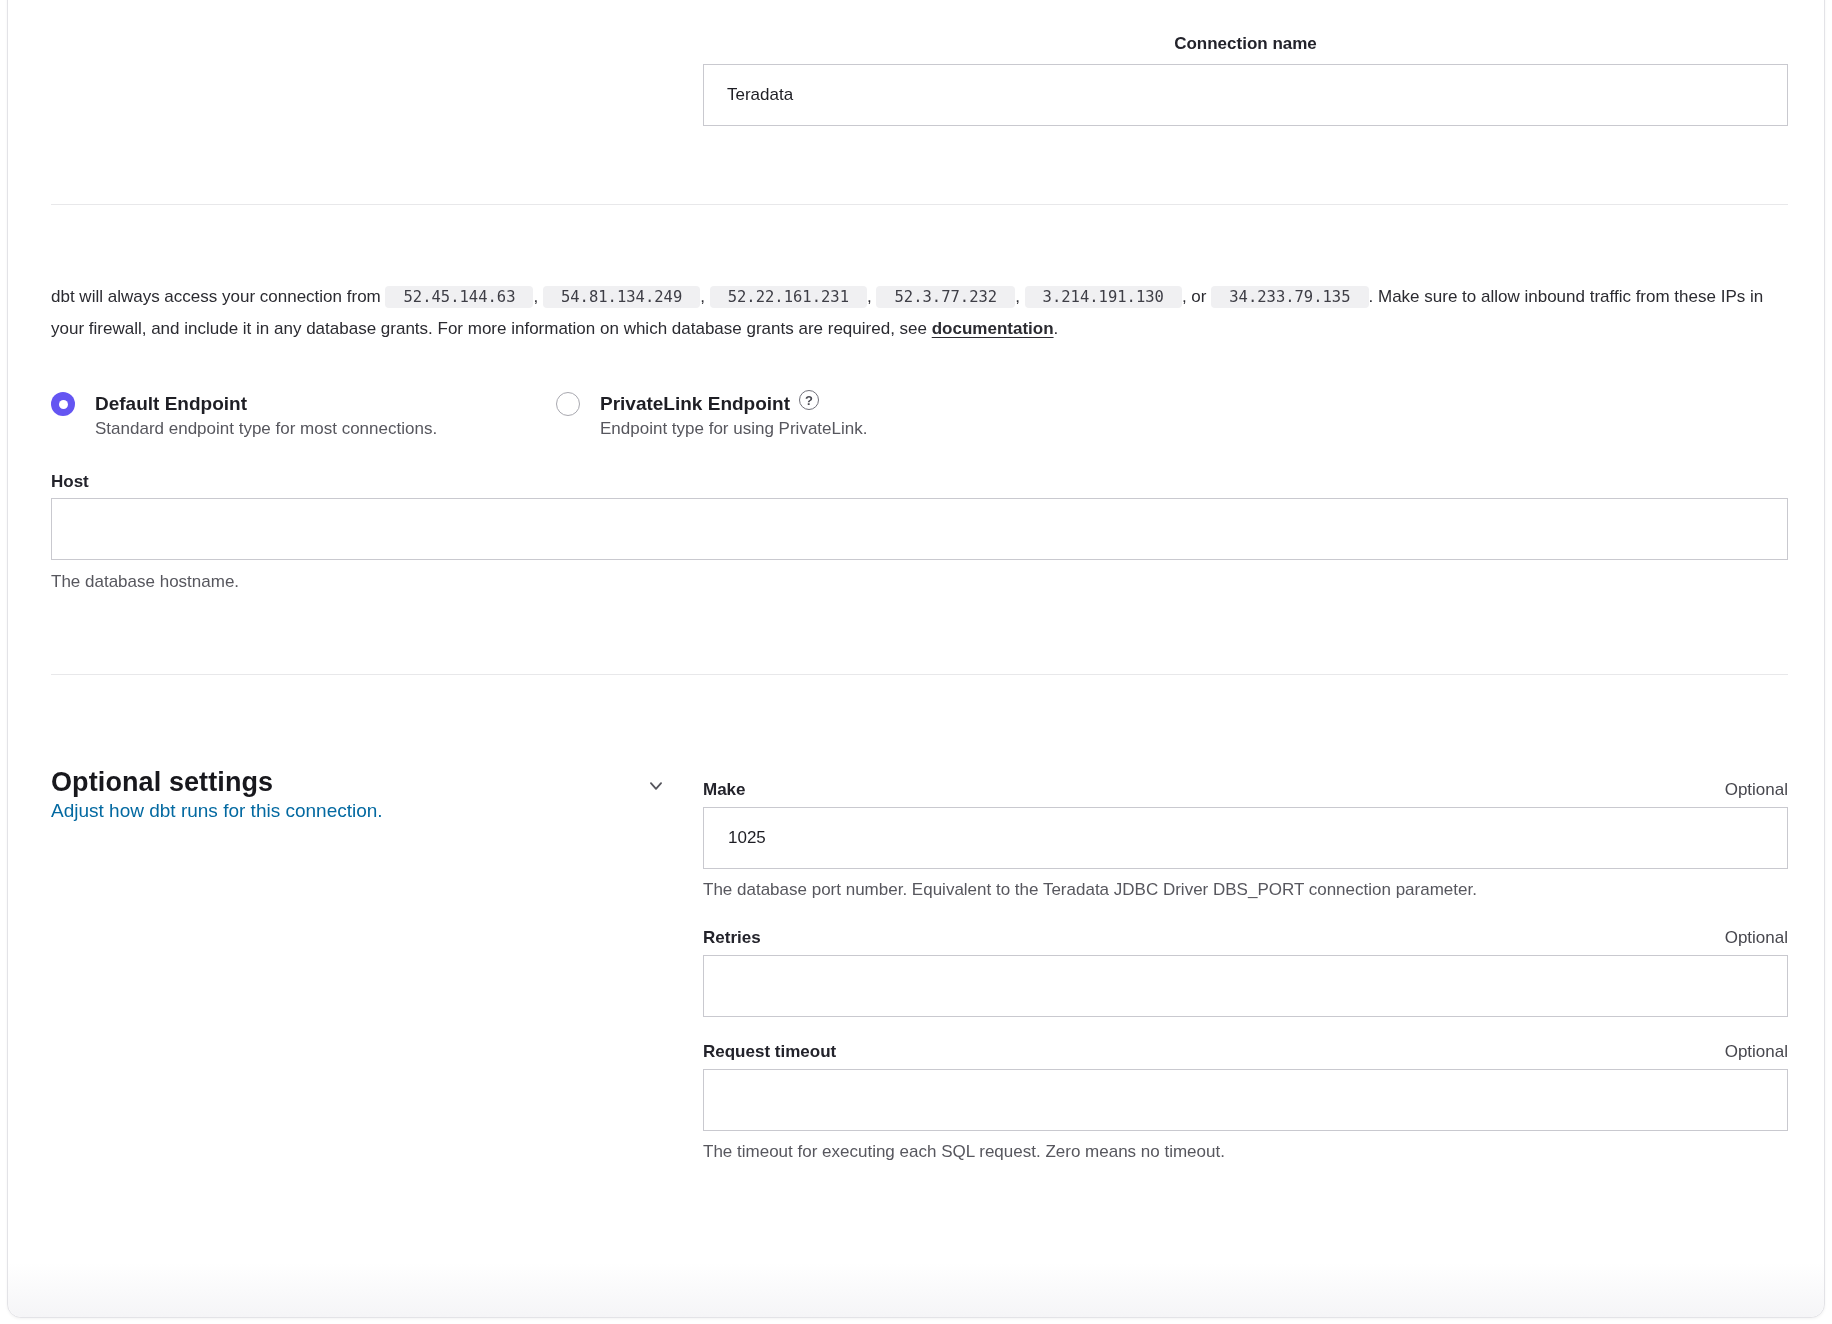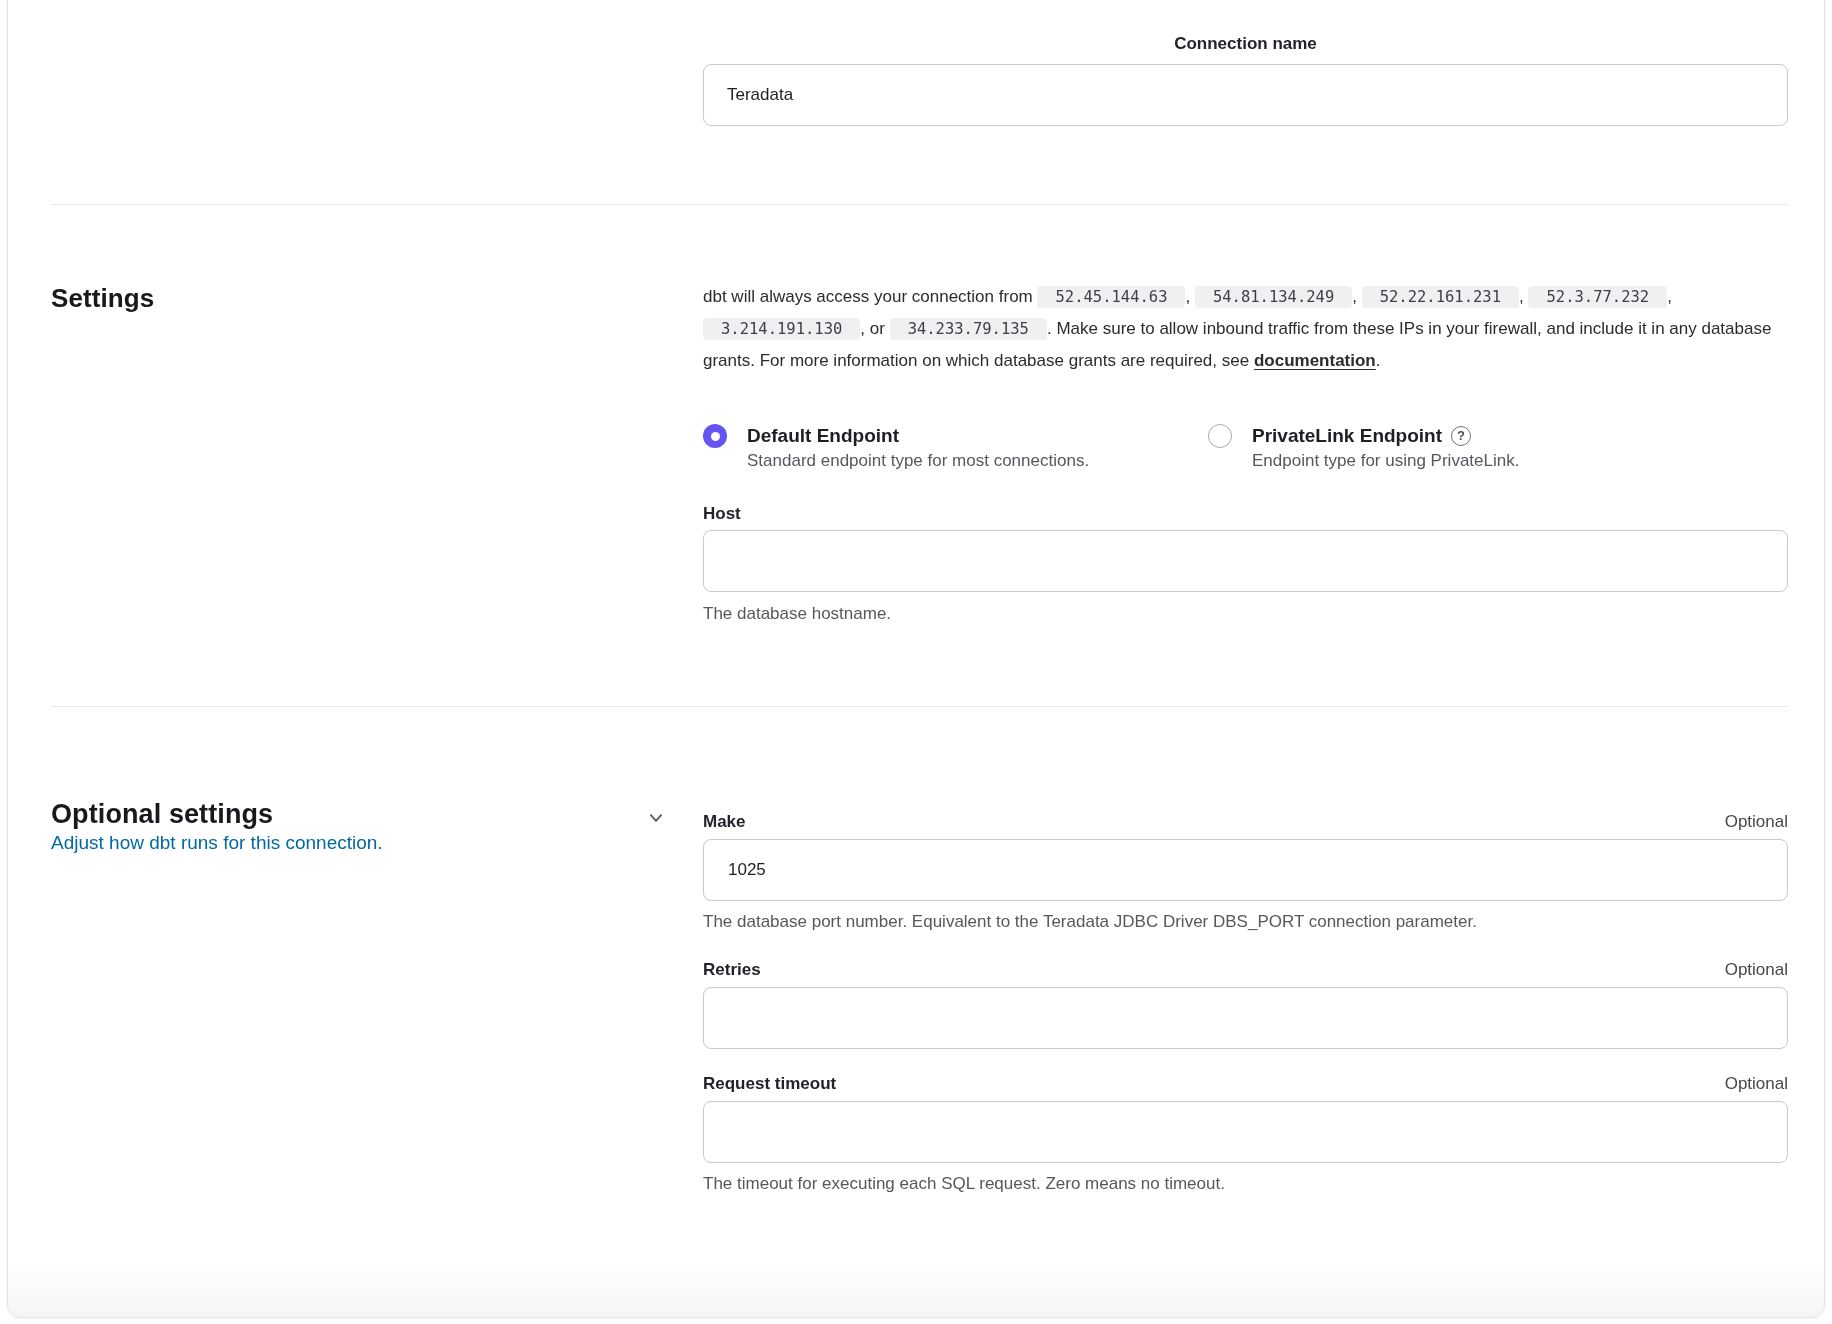--- a/index.html
+++ b/index.html
@@ -9,21 +9,21 @@
           background:#ffffff; border:1px solid #e3e3e7; border-radius:14px;
           box-shadow:0 1px 3px rgba(0,0,0,0.05); overflow:hidden; }
   .card::after { content:""; position:absolute; left:0; right:0; bottom:0; height:54px;
           background:linear-gradient(to bottom, rgba(246,246,248,0), #f5f5f7);
           border-radius:0 0 14px 14px; pointer-events:none; }
   .content { padding:56px 36px 0 43px; }
 
   .field-label { font-size:17px; font-weight:600; color:#23232b; line-height:22px; }
   .hint { font-size:17px; color:#57575e; line-height:26px; }
   .text-input { display:block; width:100%; height:62px; border:1px solid #c9c9cf;
-          border-radius:8px; background:#fff; padding:0 23px; font-size:17px;
+          border-radius:0; background:#fff; padding:0 23px; font-size:17px;
           color:#1e1e24; font-family:"Liberation Sans", sans-serif; outline:none; }
   .divider { height:1px; background:#e8e8ea; border:0; }
 
   
   .row { display:flex; }
   .col-left { width:652px; flex:none; position:relative; }
   .col-right { flex:1; min-width:0; }
 
   
   .conn-label { margin-left:652px;text-align:center; }
@@ -41,21 +41,21 @@
 
   .radio-group { display:flex; margin-top:46px; }
   .radio-option { display:flex; align-items:flex-start; cursor:pointer; }
   .radio-option.first { width:505px; flex:none; }
   .radio-circle { width:24px; height:24px; border-radius:50%; flex:none; margin-top:2px; position:relative; }
   .radio-circle.selected { background:#6455f2; }
   .radio-circle.selected::after { content:""; position:absolute; left:50%; top:50%;
           width:9px; height:9px; margin:-4.5px 0 0 -4.5px; border-radius:50%; background:#fff; }
   .radio-circle.unselected { border:1.5px solid #a8a8af; background:#fff; }
   .radio-texts { margin-left:20px; }
-  .radio-title-row { display:flex; align-items:center; gap:9px; }
+  .radio-title-row { display:flex; gap:9px; }
   .radio-title { font-size:19px; font-weight:600; color:#1e1e24; line-height:27px; }
   .radio-desc { font-size:17px; color:#57575e; line-height:24px; }
   .help-circle { width:20px; height:20px; border:1.5px solid #71717a; border-radius:50%;
           display:inline-flex; align-items:center; justify-content:center;
           font-size:13px; font-weight:600; color:#4a4a52; cursor:pointer; }
 
   .host-block { margin-top:30px; }
   .host-block .text-input { margin-top:5px; }
   .host-block .hint { margin-top:9px; }
 
@@ -79,23 +79,20 @@
   <div class="content">
 
     <div class="conn-label field-label">Connection name</div>
     <div class="conn-input-wrap">
       <input class="text-input" type="text" value="Teradata" style="">
     </div>
 
     <hr class="divider divider-1">
 
     <div class="row section-settings">
-      <div class="col-left">
-        <div class="section-heading">Settings</div>
-      </div>
       <div class="col-right">
         <div class="access-note">
           <span>dbt will always access your connection from </span><span class="chip">52.45.144.63</span><span>, </span><span class="chip">54.81.134.249</span><span>, </span><span class="chip">52.22.161.231</span><span>, </span><span class="chip">52.3.77.232</span><span>, </span><span class="chip">3.214.191.130</span><span>, or </span><span class="chip">34.233.79.135</span><span>. Make sure to allow inbound traffic from these IPs in your firewall, and include it in any database grants. For more information on which database grants are required, see </span><a class="doc-link">documentation</a><span>.</span>
         </div>
 
         <div class="radio-group">
           <div class="radio-option first">
             <span class="radio-circle selected"></span>
             <span class="radio-texts">
               <span class="radio-title-row">

